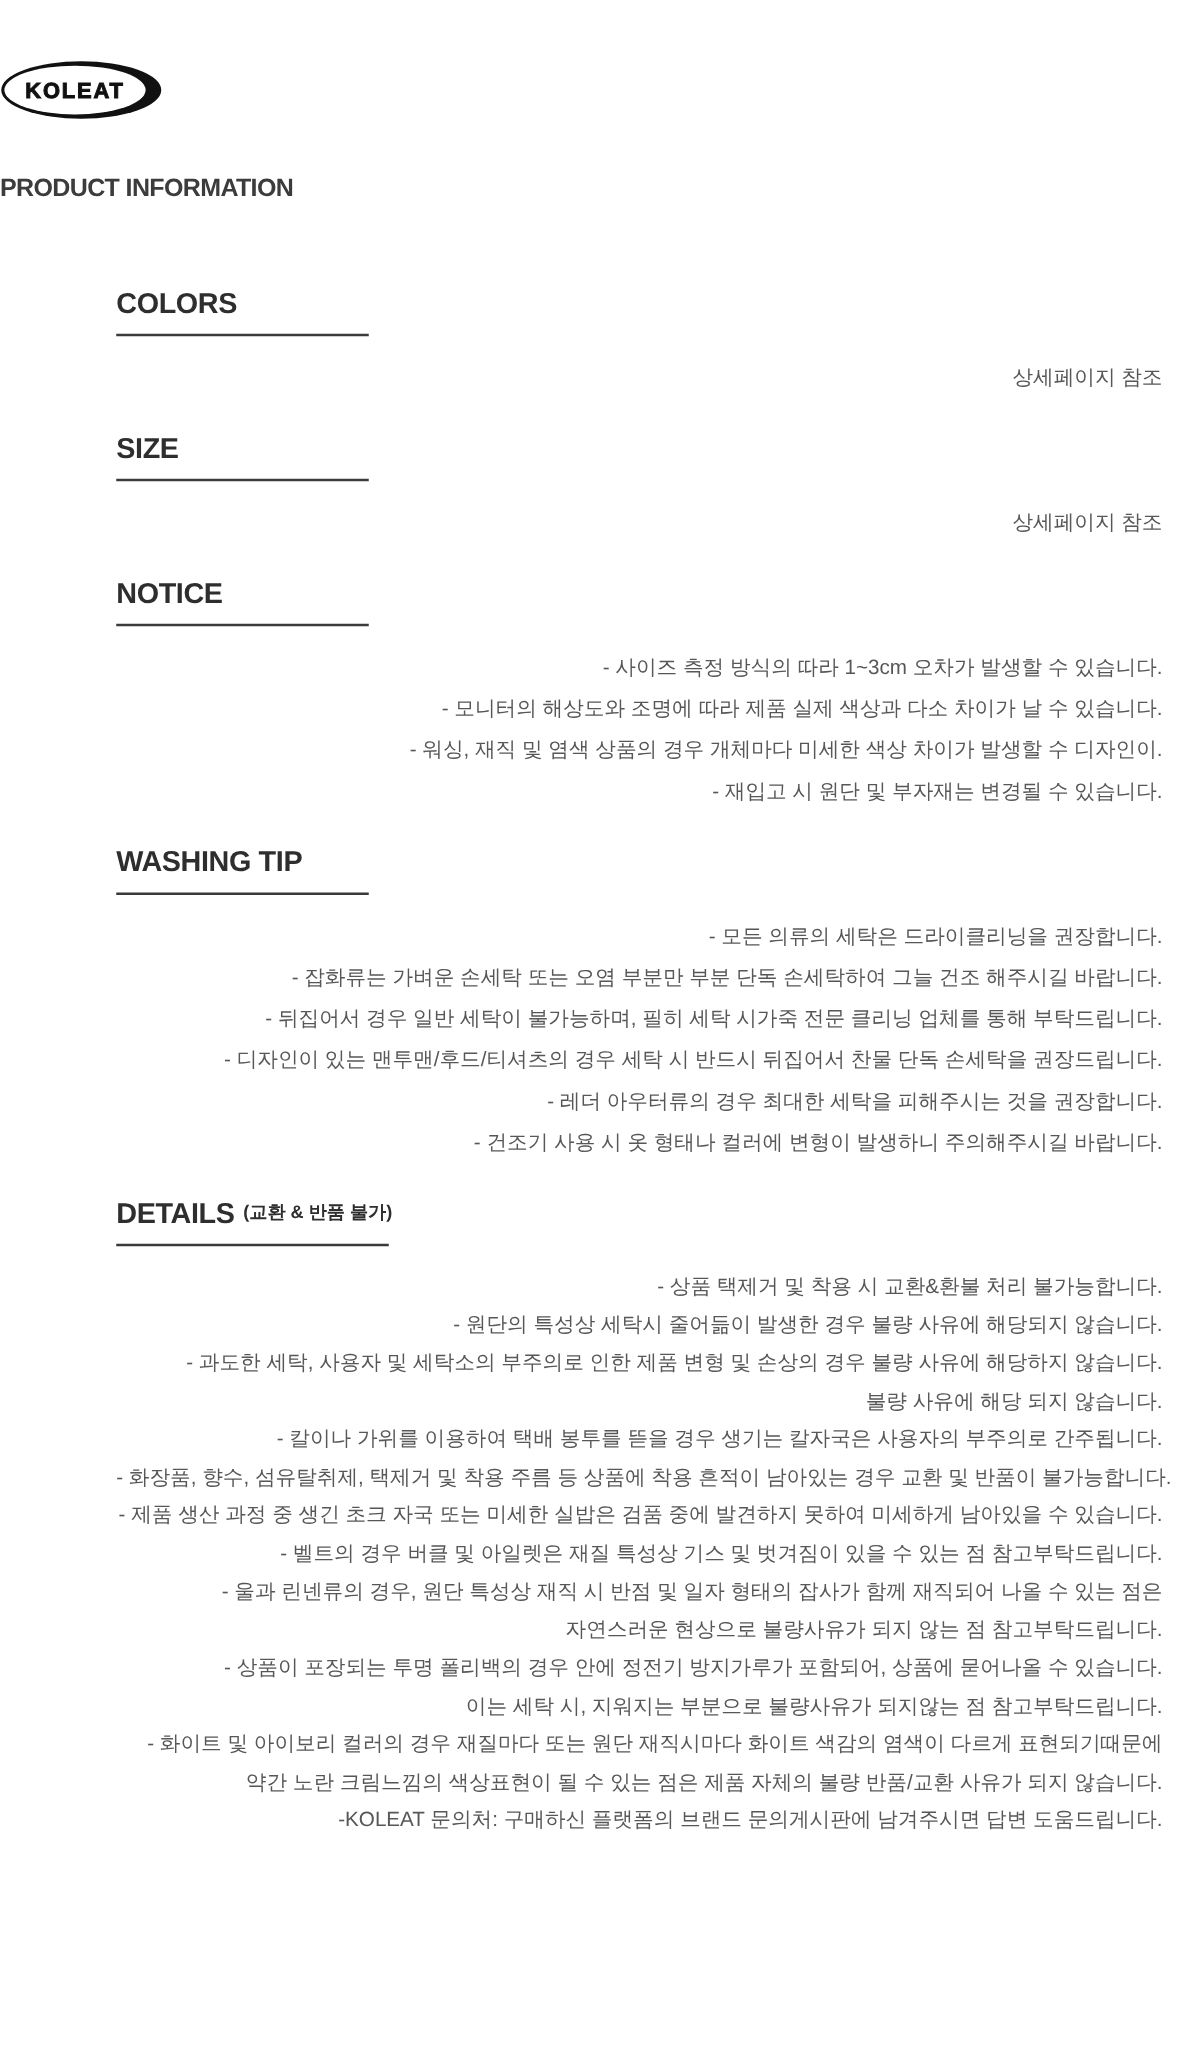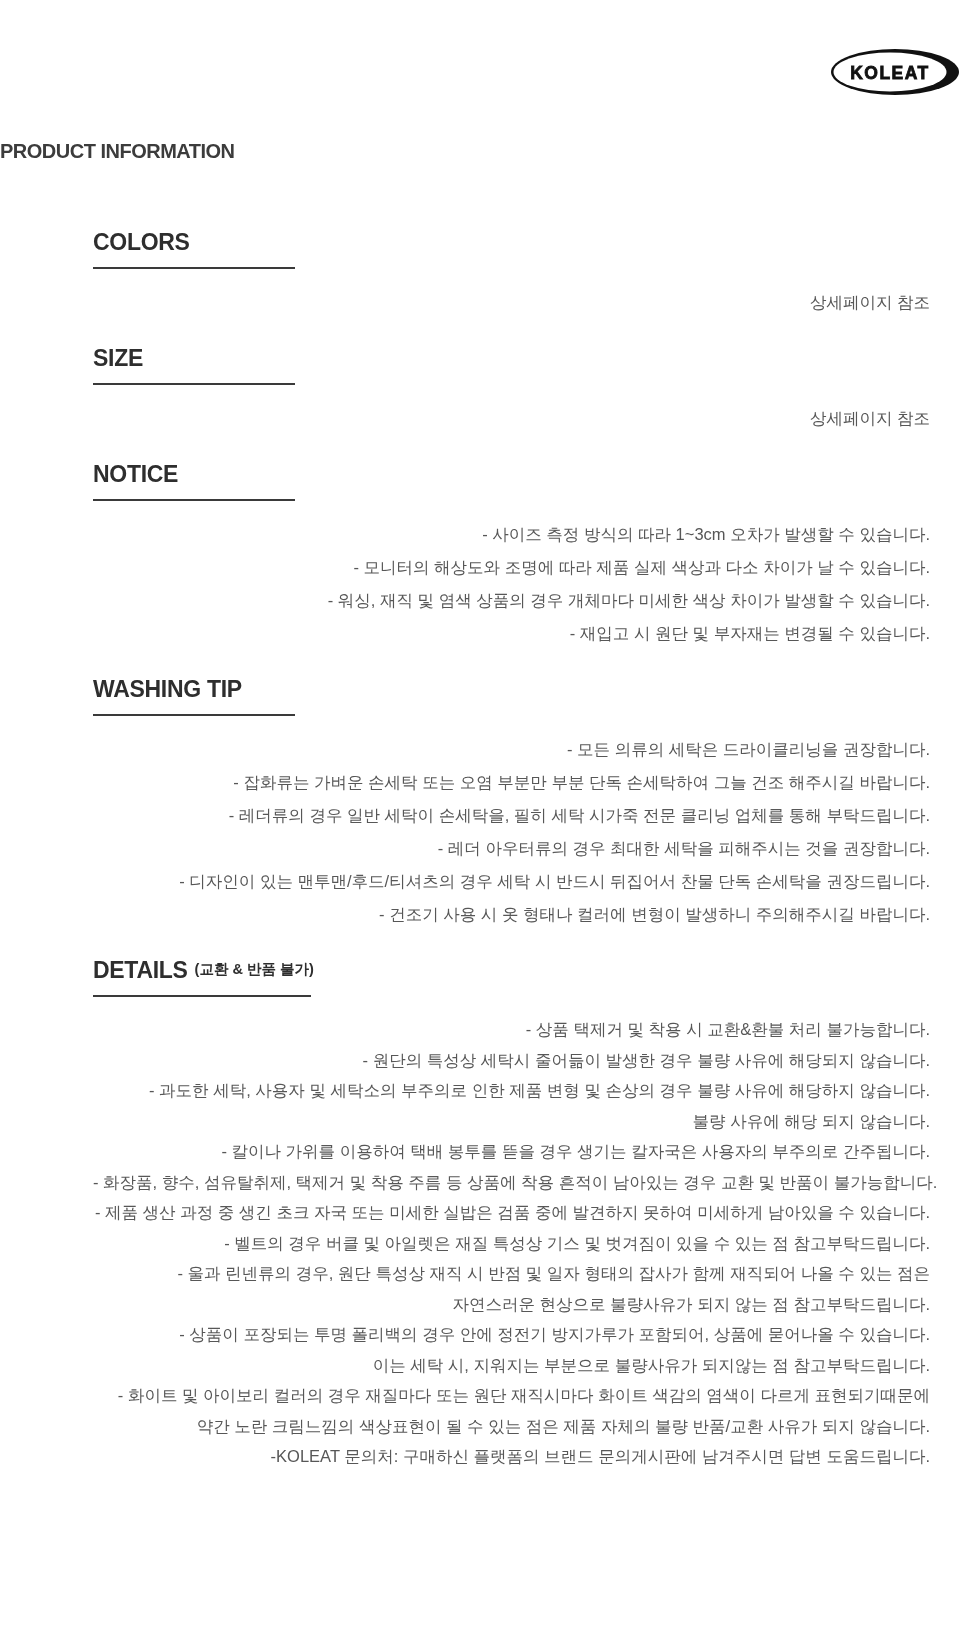--- a/index.html
+++ b/index.html
@@ -4,21 +4,21 @@
 <style>
   html, body { margin: 0; padding: 0; background: #ffffff; }
   body {
     width: 960px;
     height: 1637px;
     font-family: "Liberation Sans", "DejaVu Sans", sans-serif;
     overflow: hidden;
   }
   .page { padding-top: 48px; }
 
-  .logo-row { display: flex; justify-content: flex-end; }
+  .logo-row { display: flex; justify-content: flex-start; }
   .logo-row svg { display: block; }
 
   .title {
     margin-top: 44px;
     font-size: 20px;
     font-weight: bold;
     color: #3c3c3c;
     letter-spacing: -0.5px;
   }
 
@@ -90,34 +90,34 @@
         <div class="line">상세페이지 참조</div>
       </div>
     </div>
 
     <div class="section">
       <h2>NOTICE</h2>
       <div class="rule"></div>
       <div class="body">
         <div class="line">- 사이즈 측정 방식의 따라 1~3cm 오차가 발생할 수 있습니다.</div>
         <div class="line">- 모니터의 해상도와 조명에 따라 제품 실제 색상과 다소 차이가 날 수 있습니다.</div>
-        <div class="line">- 워싱, 재직 및 염색 상품의 경우 개체마다 미세한 색상 차이가 발생할 수 있습니다.</div>
+        <div class="line">- 워싱, 재직 및 염색 상품의 경우 개체마다 미세한 색상 차이가 발생할 수 디자인이.</div>
         <div class="line">- 재입고 시 원단 및 부자재는 변경될 수 있습니다.</div>
       </div>
     </div>
 
     <div class="section">
       <h2>WASHING TIP</h2>
       <div class="rule"></div>
       <div class="body">
         <div class="line">- 모든 의류의 세탁은 드라이클리닝을 권장합니다.</div>
         <div class="line">- 잡화류는 가벼운 손세탁 또는 오염 부분만 부분 단독 손세탁하여 그늘 건조 해주시길 바랍니다.</div>
-        <div class="line">- 레더류의 경우 일반 세탁이 손세탁을, 필히 세탁 시가죽 전문 클리닝 업체를 통해 부탁드립니다.</div>
+        <div class="line">- 뒤집어서 경우 일반 세탁이 불가능하며, 필히 세탁 시가죽 전문 클리닝 업체를 통해 부탁드립니다.</div>
+        <div class="line">- 디자인이 있는 맨투맨/후드/티셔츠의 경우 세탁 시 반드시 뒤집어서 찬물 단독 손세탁을 권장드립니다.</div>
         <div class="line">- 레더 아우터류의 경우 최대한 세탁을 피해주시는 것을 권장합니다.</div>
-        <div class="line">- 디자인이 있는 맨투맨/후드/티셔츠의 경우 세탁 시 반드시 뒤집어서 찬물 단독 손세탁을 권장드립니다.</div>
         <div class="line">- 건조기 사용 시 옷 형태나 컬러에 변형이 발생하니 주의해주시길 바랍니다.</div>
       </div>
     </div>
 
     <div class="section details">
       <h2>DETAILS</h2><span class="h-suffix">(교환 &amp; 반품 불가)</span>
       <div class="rule wide"></div>
       <div class="body details-body">
         <div class="line">- 상품 택제거 및 착용 시 교환&amp;환불 처리 불가능합니다.</div>
         <div class="line">- 원단의 특성상 세탁시 줄어듦이 발생한 경우 불량 사유에 해당되지 않습니다.</div>

